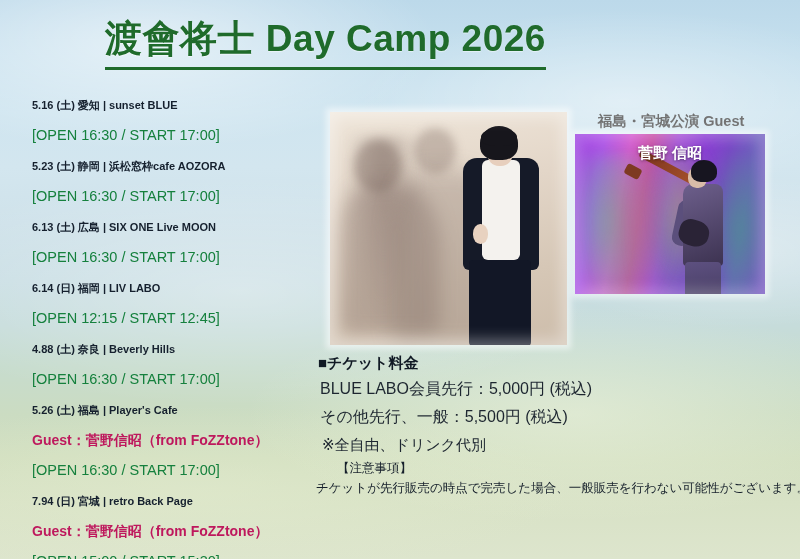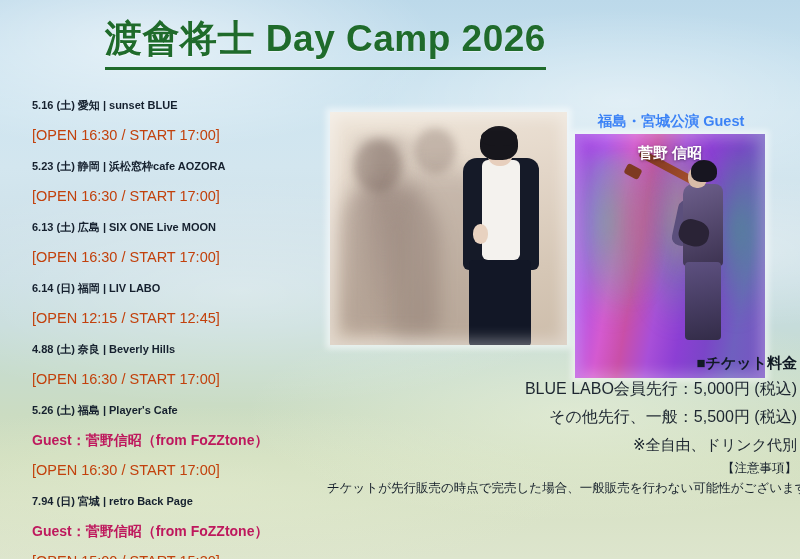--- a/index.html
+++ b/index.html
@@ -76,21 +76,21 @@
   }
   .sched-guest {
     font-size:14px;
     font-weight:bold;
     color:#be185d;
     line-height:30px;
   }
   .sched-time {
     font-size:14.5px;
     font-weight:normal;
-    color:#c2410c;
+    color:#15803d;
     line-height:31px;
     letter-spacing:0px;
   }
 
   
   #main-photo {
     position:absolute;
     left:330px; top:112px;
     width:237px; height:233px;
     overflow:hidden;
@@ -191,27 +191,27 @@
   }
 
   
   #guest-caption {
     position:absolute;
     left:575px; top:112px;
     width:192px;
     text-align:center;
     font-size:14.5px;
     font-weight:bold;
-    color:#3b82f6;
+    color:#737373;
   }
 
   #guest-photo {
     position:absolute;
     left:575px; top:134px;
-    width:190px; height:244px;
+    width:190px; height:160px;
     overflow:hidden;
     box-shadow:0 0 6px 4px rgba(255,255,255,.5);
     background:#8b2fd0;
   }
   #guest-photo .gp-bg {
     position:absolute; inset:0;
     background:
       linear-gradient(100deg,
         #9b3fe0 0%,
         #b052e8 14%,
@@ -300,23 +300,22 @@
     font-size:15px;
     font-weight:bold;
     color:#ffffff;
     text-shadow:0 1px 3px rgba(0,0,0,.45);
     z-index:3;
   }
 
   
   #ticket-block {
     position:absolute;
-    left:327px; top:350px;
+    left:316px; top:350px;
     width:470px;
-    text-align:right;
   }
   #ticket-heading {
     font-size:15px;
     font-weight:bold;
     color:#111a25;
     line-height:25px;
     padding-left:2px;
   }
   .ticket-line {
     font-size:16px;

